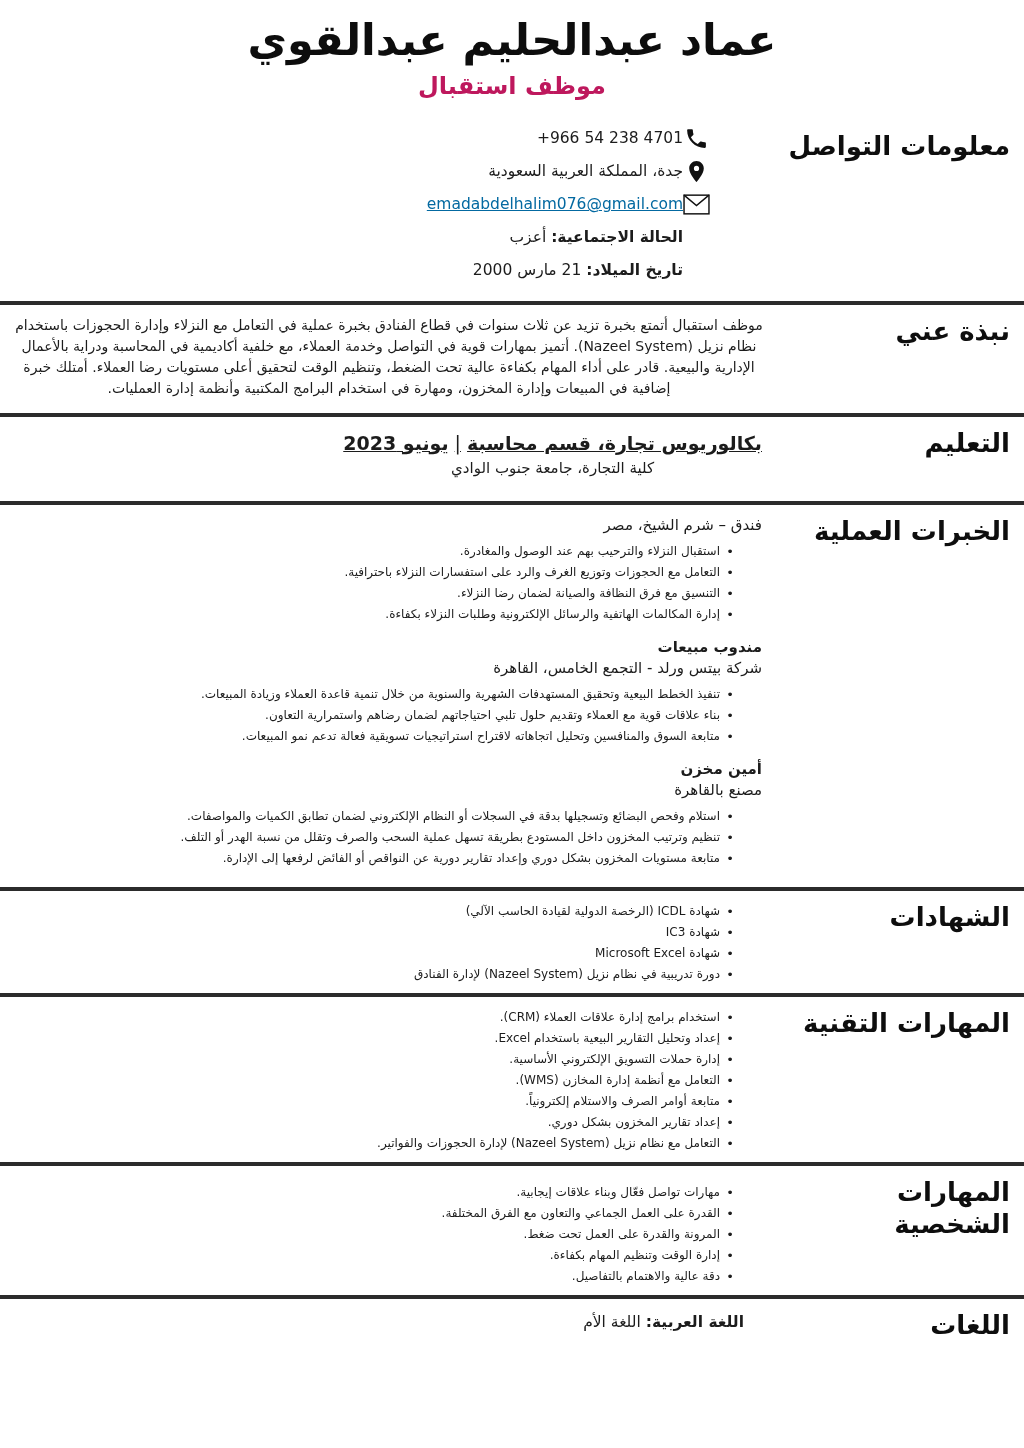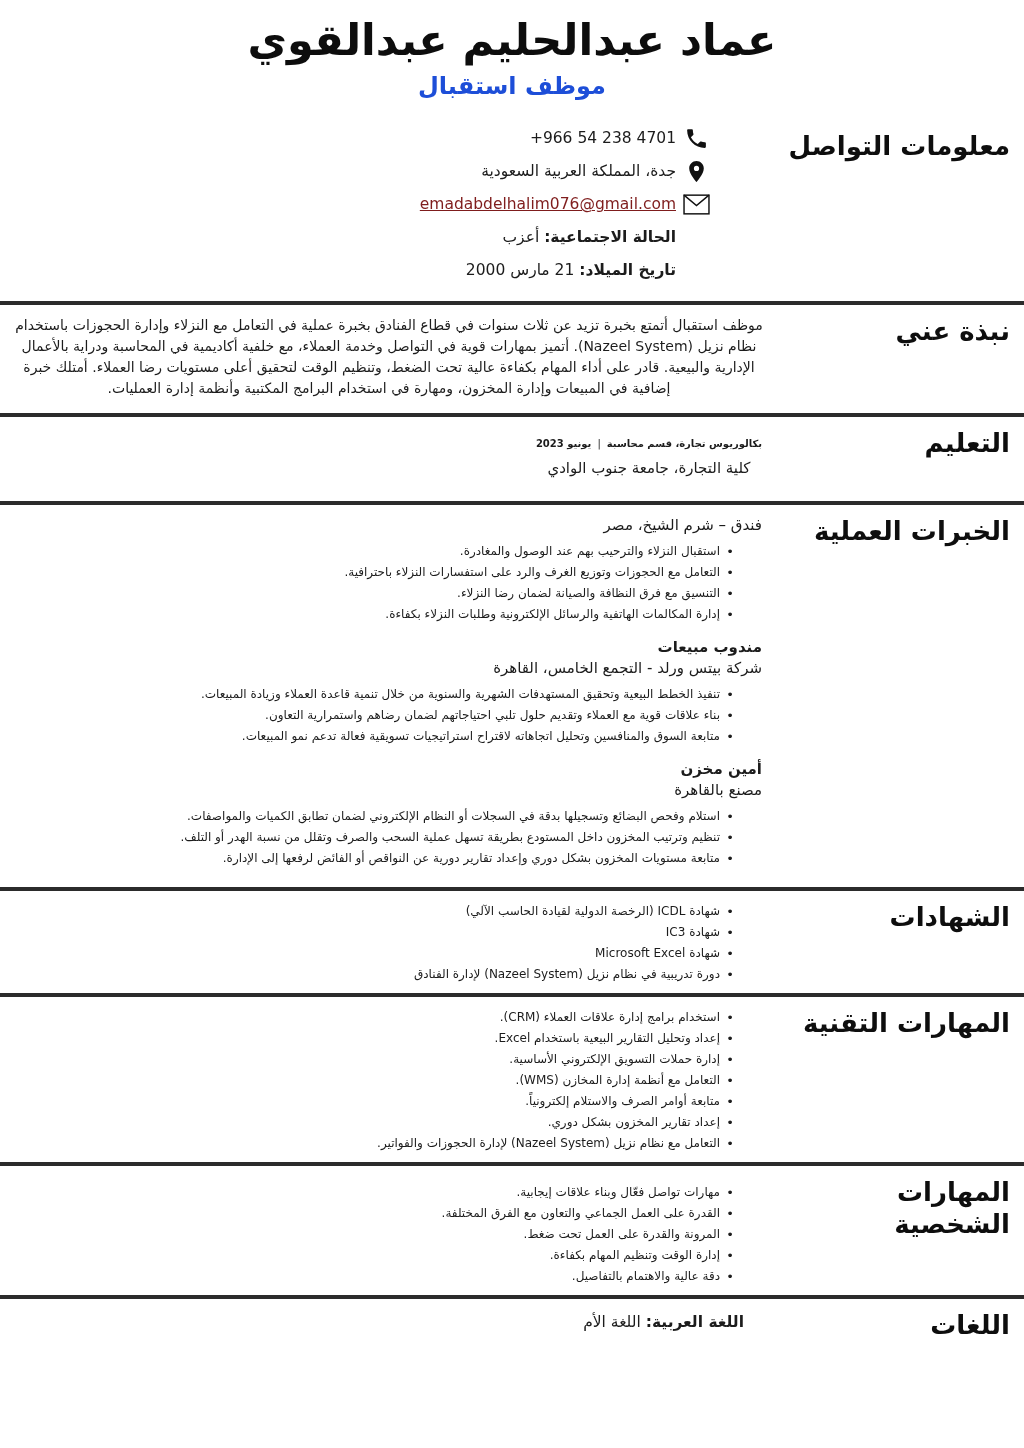--- a/index.html
+++ b/index.html
@@ -8,51 +8,51 @@
     width:1024px; height:1448px; overflow:hidden;
     font-family:"DejaVu Sans", sans-serif;
     color:#1c1c1c;
     direction:rtl;
   }
   .page { width:1024px; height:1060px; background:#fff; }
 
   
   .titleblock { text-align:center; padding-top:14px; }
   .name { font-size:43px; font-weight:bold; color:#0d0d0d; line-height:1.25; }
-  .jobtitle { font-size:24px; font-weight:bold; margin-top:4px; color:#1d4ed8; }
+  .jobtitle { font-size:24px; font-weight:bold; margin-top:4px; color:#be185d; }
 
   
   .section { display:flex; align-items:flex-start; }
   .section.ruled { border-top:4px solid #2b2b2b; }
   .sec-header {
     width:250px; flex:0 0 250px;
     padding:10px 14px 0 0;
     font-size:26px; font-weight:bold; color:#0e0e0e;
     line-height:1.25;
   }
   .sec-content { flex:1 1 auto; min-width:0; }
 
   
   .section-contact { margin-top:20px; }
   .contact-content { padding:2px 64px 14px 0; }
   .crow { display:flex; align-items:center; min-height:33px; }
   .icon-slot { width:27px; flex:0 0 27px; display:flex; justify-content:center; align-items:center; }
-  .crow .ctext { margin-right:7px; font-size:15.5px; }
+  .crow .ctext { font-size:15.5px; }
   .crow svg { display:block; }
-  .email-link { color:#7f1d1d; text-decoration:underline; }
+  .email-link { color:#0369a1; text-decoration:underline; }
   .ltr { direction:ltr; unicode-bidi:embed; }
   .blabel { font-weight:bold; }
 
   
   .about-content { padding:10px 8px 14px 12px; text-align:center; font-size:14px; line-height:21px; }
 
   
   .edu-content { padding:14px 12px 20px 0; }
   .edu-block { width:fit-content; margin-right:0; text-align:center; line-height:25px; font-size:15px; }
-  .edu-line1 { font-weight:bold; font-size:10px; }
+  .edu-line1 { font-weight:bold; font-size:19px;text-decoration:underline; }
   .edu-sep { font-weight:normal; padding:0 6px; }
 
   
   .exp-content { padding:10px 12px 6px 0; }
   .job { margin-bottom:12px; }
   .job-title { font-weight:bold; font-size:15px; line-height:21px; }
   .job-org { font-size:15px; line-height:21px; margin-bottom:5px; }
   ul.blist { list-style:none; padding:0 28px 0 0; margin:0; }
   ul.blist li {
     position:relative; padding-right:14px;

